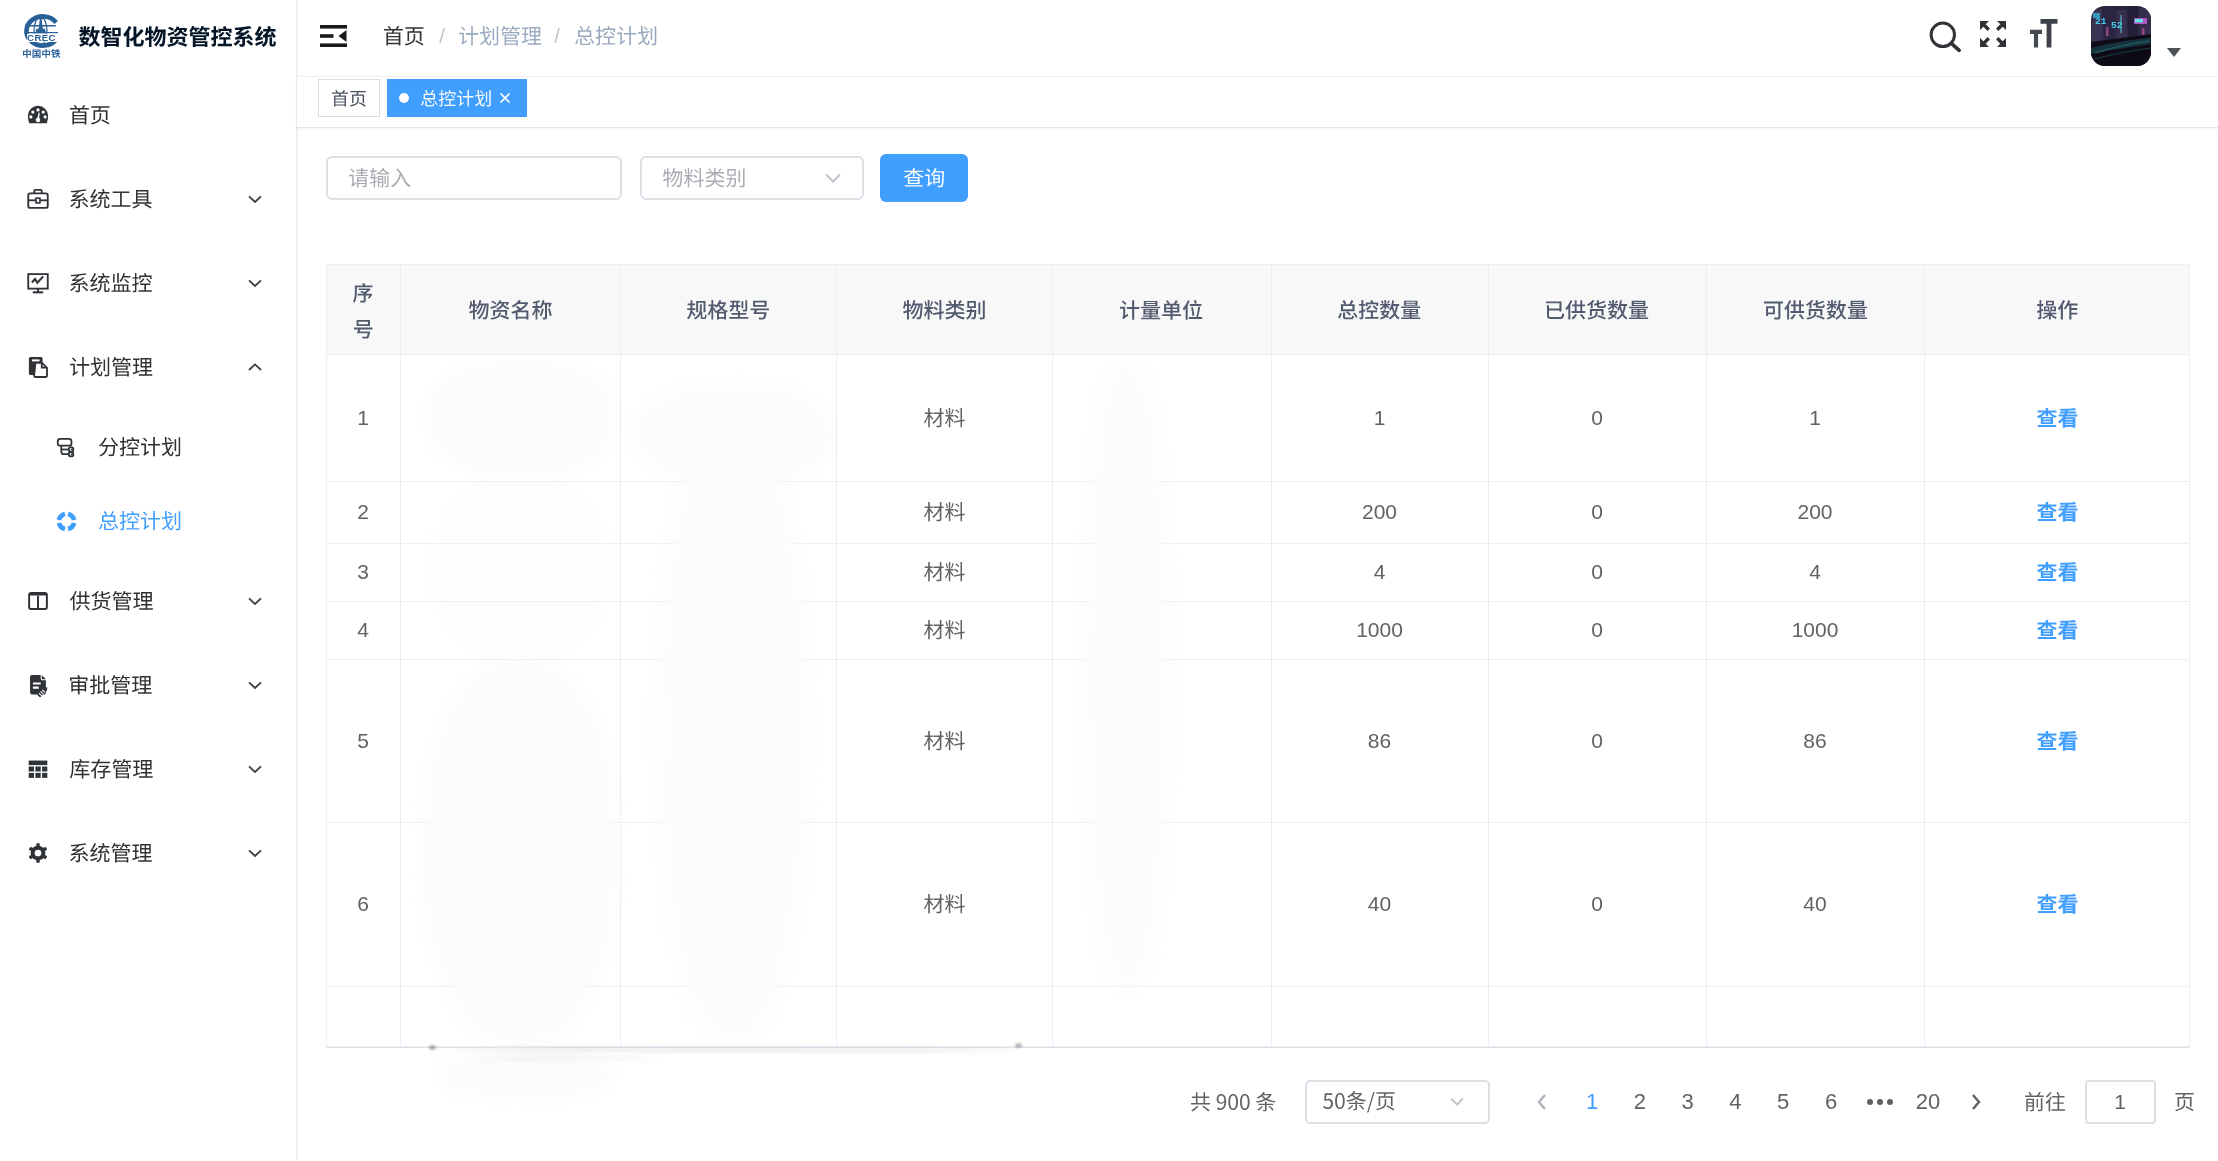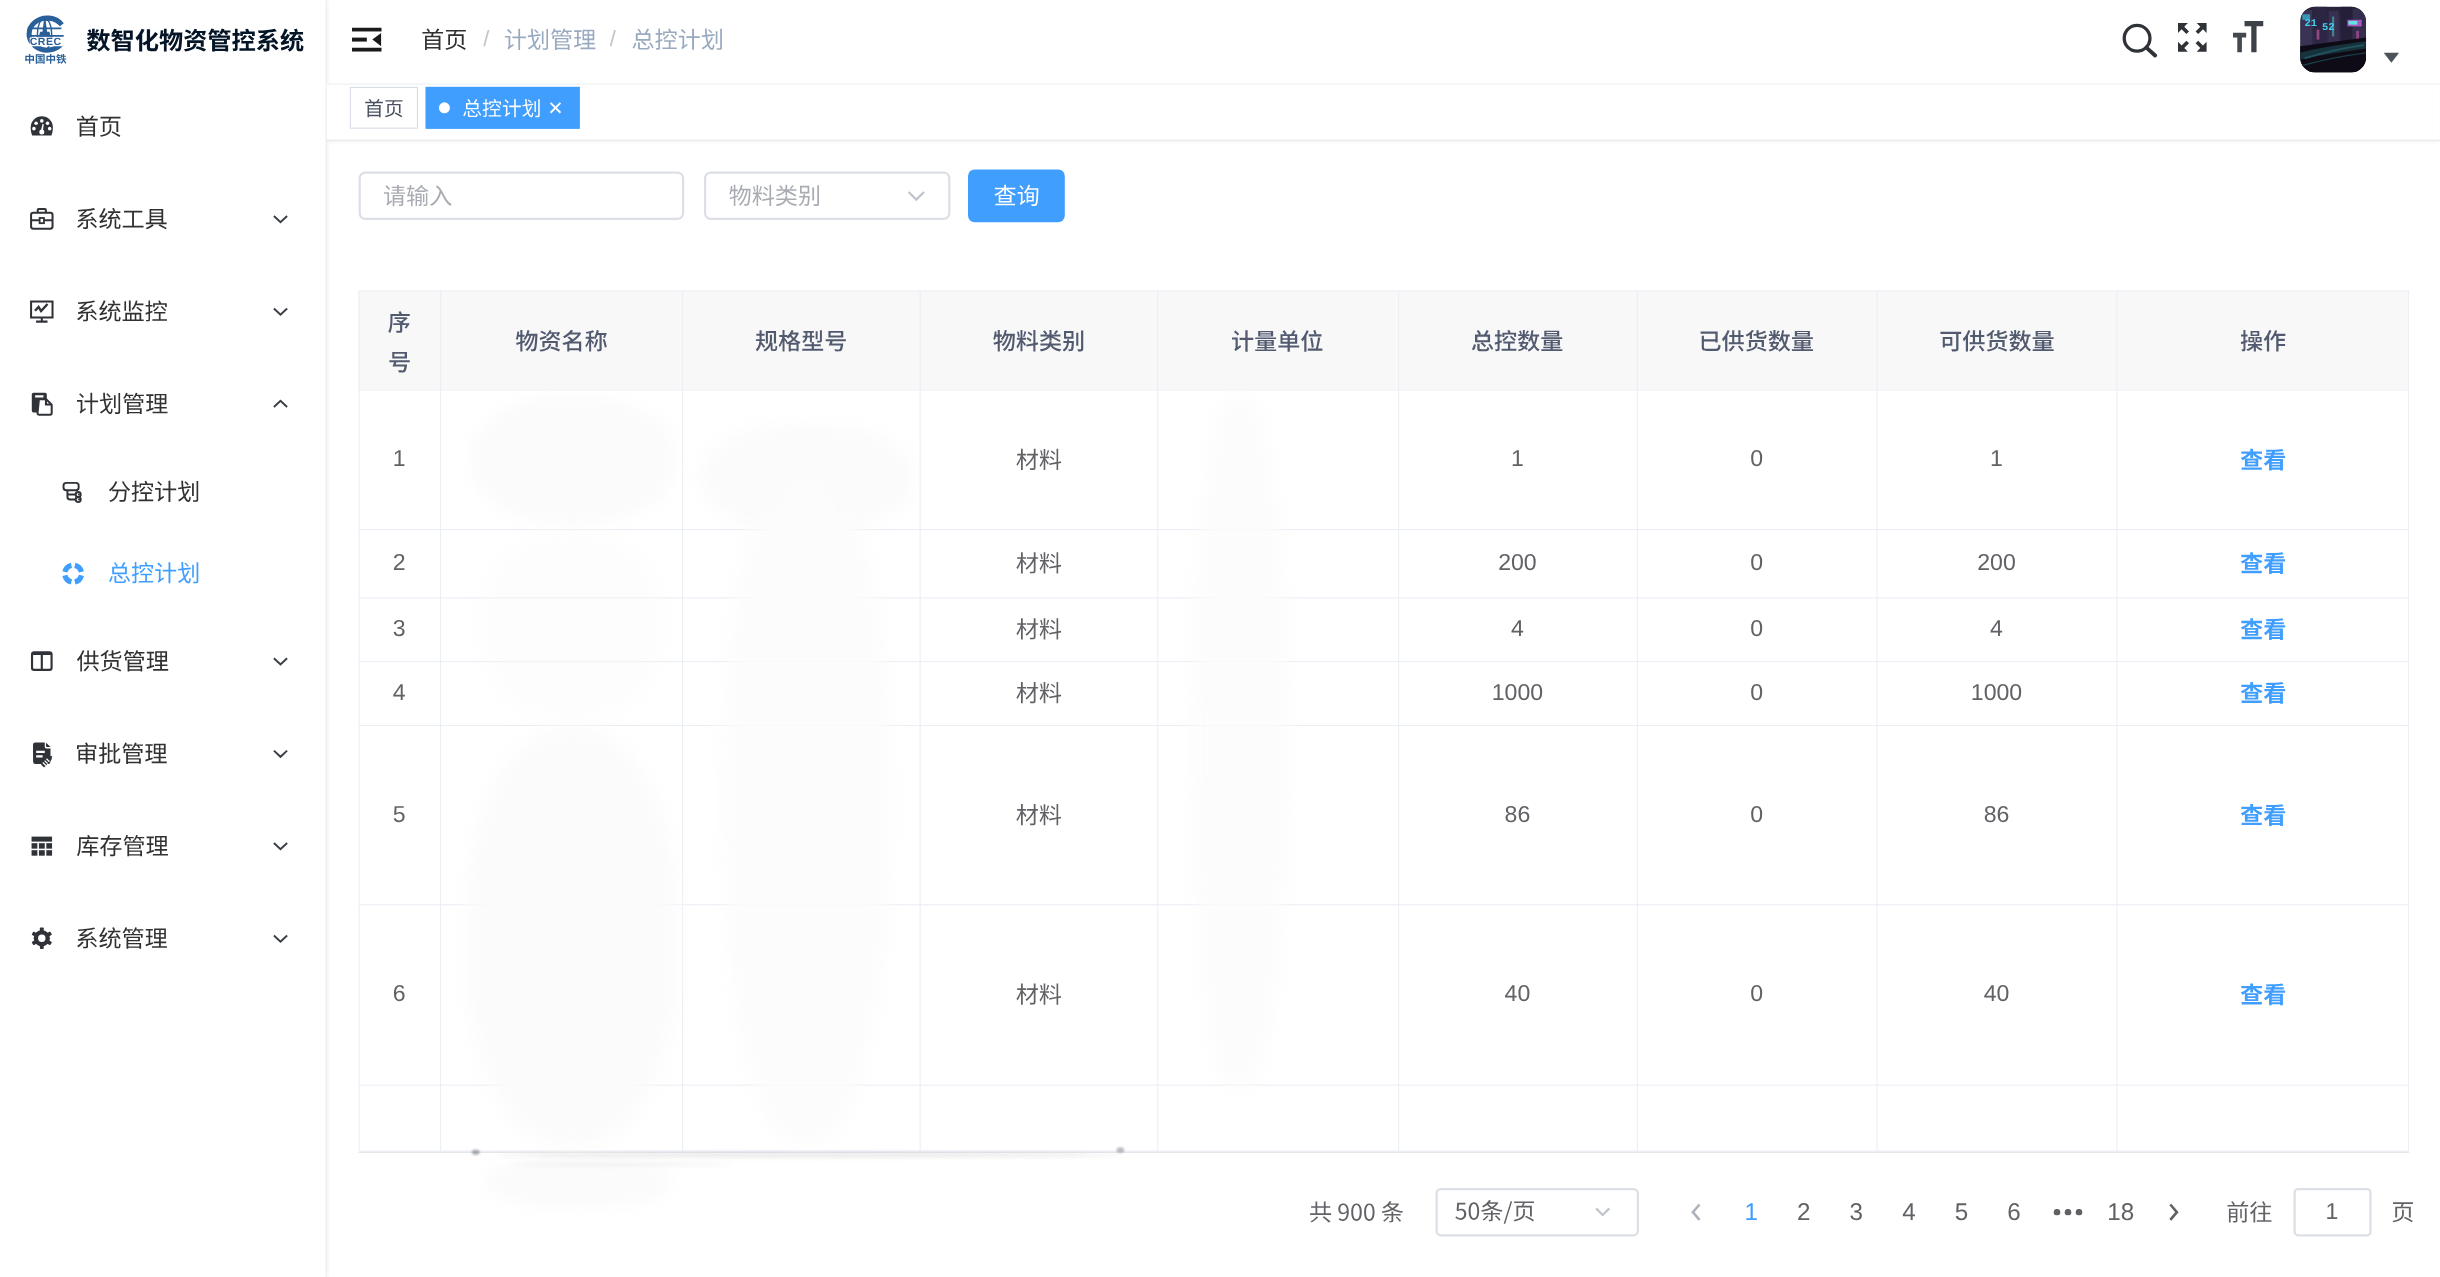--- a/index.html
+++ b/index.html
@@ -402,21 +402,21 @@
 <div style="position:absolute;left:1735.4px;top:1102px;transform:translate(-50%,-50%);font:normal 22px 'Liberation Sans',sans-serif;color:#606266;white-space:nowrap;letter-spacing:0">4</div>
 <div style="position:absolute;left:1783.2px;top:1102px;transform:translate(-50%,-50%);font:normal 22px 'Liberation Sans',sans-serif;color:#606266;white-space:nowrap;letter-spacing:0">5</div>
 <div style="position:absolute;left:1831.0px;top:1102px;transform:translate(-50%,-50%);font:normal 22px 'Liberation Sans',sans-serif;color:#606266;white-space:nowrap;letter-spacing:0">6</div>
 <svg style="position:absolute;left:1866px;top:1099px" width="28" height="6" viewBox="0 0 28 6">
     <g fill="#606266">
       <circle cx="4" cy="3" r="3"></circle>
       <circle cx="14" cy="3" r="3"></circle>
       <circle cx="24" cy="3" r="3"></circle>
     </g>
   </svg>
-<div style="position:absolute;left:1928px;top:1102px;transform:translate(-50%,-50%);font:normal 22px 'Liberation Sans',sans-serif;color:#606266;white-space:nowrap;letter-spacing:0">18</div>
+<div style="position:absolute;left:1928px;top:1102px;transform:translate(-50%,-50%);font:normal 22px 'Liberation Sans',sans-serif;color:#606266;white-space:nowrap;letter-spacing:0">20</div>
 <svg style="position:absolute;left:1970px;top:1093px" width="12" height="18" viewBox="0 0 12 18">
     <path d="M3 2 L9 9 L3 16" fill="none" stroke="#606266" stroke-width="2.4"></path>
   </svg>
 <svg style="position:absolute;left:2024.0px;top:1091.3px;overflow:visible" width="42.0" height="21.4" viewBox="0 0 42.0 21.4">
     <path d="M12.6 8.0V16.6H14.0V8.0ZM16.8 7.3V18.5C16.8 18.8 16.7 18.9 16.4 18.9C16.0 18.9 14.9 18.9 13.6 18.8C13.9 19.2 14.1 19.9 14.2 20.3C15.8 20.4 16.9 20.3 17.5 20.1C18.2 19.8 18.4 19.4 18.4 18.5V7.3ZM15.1 1.0C14.6 2.0 13.8 3.4 13.1 4.4H6.8L7.8 4.0C7.4 3.2 6.5 2.0 5.7 1.1L4.3 1.6C5.0 2.5 5.8 3.6 6.2 4.4H1.0V5.9H19.8V4.4H14.9C15.5 3.6 16.2 2.5 16.8 1.5ZM8.5 12.4V14.5H3.8V12.4ZM8.5 11.2H3.8V9.1H8.5ZM2.3 7.8V20.3H3.8V15.8H8.5V18.6C8.5 18.9 8.4 19.0 8.1 19.0C7.8 19.0 6.9 19.0 5.8 18.9C6.0 19.3 6.2 19.9 6.3 20.3C7.7 20.3 8.7 20.3 9.3 20.1C9.8 19.8 10.0 19.4 10.0 18.6V7.8Z M26.1 1.1C25.2 2.6 23.4 4.4 21.8 5.5C22.1 5.8 22.5 6.4 22.7 6.8C24.5 5.5 26.4 3.5 27.6 1.7ZM32.4 1.5C33.1 2.6 33.8 4.1 34.1 5.0L35.7 4.4C35.4 3.5 34.6 2.1 33.8 1.0ZM26.5 5.8C25.4 8.0 23.4 10.2 21.5 11.5C21.8 11.9 22.3 12.7 22.4 13.1C23.1 12.5 23.9 11.8 24.6 11.0V20.4H26.2V9.0C26.9 8.1 27.5 7.3 27.9 6.4ZM28.2 5.1V6.6H33.5V11.4H29.0V12.8H33.5V18.3H27.6V19.8H41.0V18.3H35.2V12.8H39.8V11.4H35.2V6.6H40.5V5.1Z" fill="#606266"></path>
   </svg>
 <div style="position:absolute;left:2085px;top:1080px;width:71px;height:44px;border:2px solid #dcdfe6;border-radius:4px;box-sizing:border-box"></div>
 <div style="position:absolute;left:2120px;top:1102px;transform:translate(-50%,-50%);font:normal 21px 'Liberation Sans',sans-serif;color:#606266;white-space:nowrap;letter-spacing:0">1</div>
 <svg style="position:absolute;left:2174.0px;top:1091.9px;overflow:visible" width="20.6" height="20.2" viewBox="0 0 20.6 20.2">
     <path d="M9.7 7.8V11.6C9.7 13.8 8.8 16.3 1.0 17.9C1.3 18.2 1.8 18.8 2.0 19.2C10.1 17.4 11.3 14.5 11.3 11.6V7.8ZM11.4 15.2C13.8 16.3 17.0 18.1 18.5 19.2L19.5 18.0C17.9 16.8 14.7 15.2 12.3 14.1ZM3.5 5.0V14.8H5.2V6.5H15.9V14.8H17.6V5.0H10.0C10.4 4.3 10.8 3.4 11.2 2.5H19.6V1.0H1.5V2.5H9.4C9.1 3.3 8.7 4.2 8.4 5.0Z" fill="#606266"></path>

